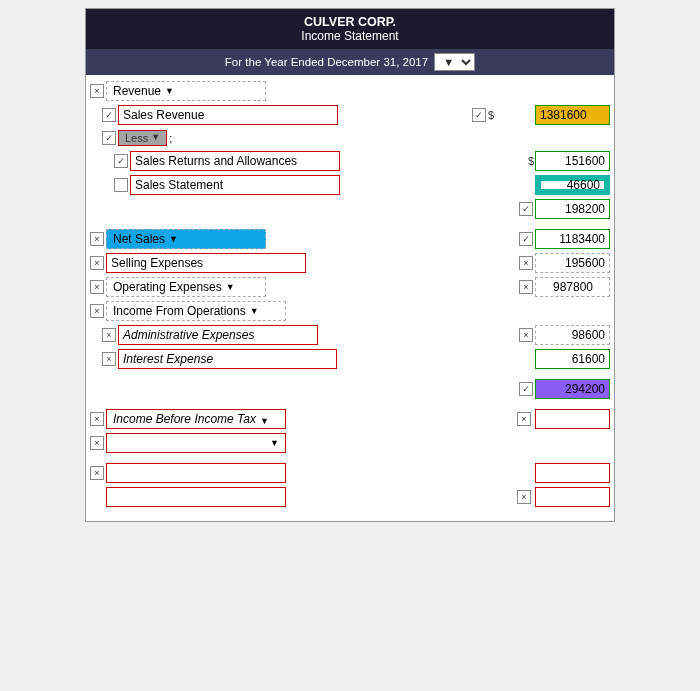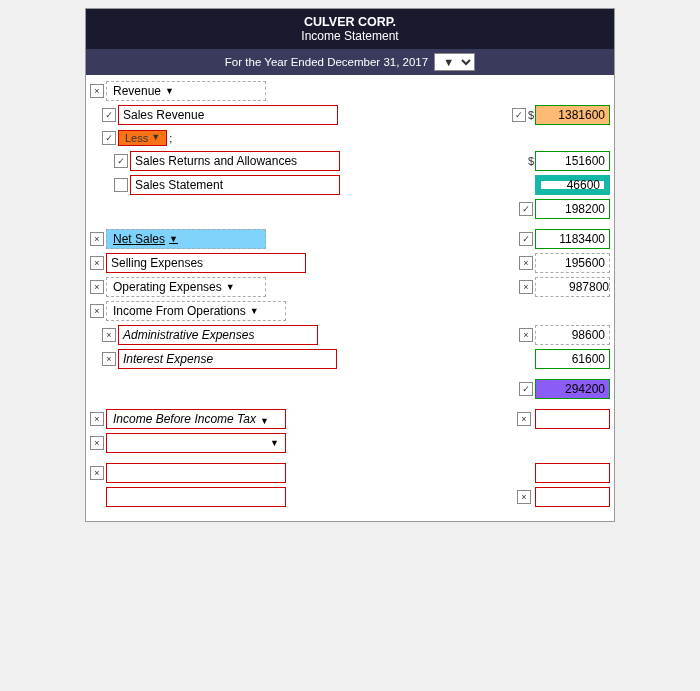--- a/index.html
+++ b/index.html
@@ -98,21 +98,21 @@
       padding: 2px 4px;
       min-height: 22px;
     }
     .indent1 { padding-left: 16px; }
     .indent2 { padding-left: 28px; }
     .spacer { flex: 1; }
     .small-gap { height: 6px; }
     
     .less-tag {
       border: 1px solid #c00;
-      background: #f97316;
+      background: #a3a3a3;
       padding: 1px 6px;
       font-size: 11px;
       color: #333;
       display: inline-flex;
       align-items: flex-start;
       gap: 3px;
     }
     .dollar-sign {
       font-size: 11px;
       color: #333;
@@ -151,21 +151,21 @@
 
       <div class="row indent1">
         <div class="checkbox-icon checked"></div>
         <div style="border:1px solid #c00; background:#fff; width:220px; height:20px; display:flex; align-items:center; padding:1px 4px;">
           <span>Sales Revenue</span>
         </div>
         <div class="spacer"></div>
         <div style="display:flex; align-items:center;">
           <div class="checkbox-icon checked" style="margin-right:2px;"></div>
           <span class="dollar-sign">$</span>
-          <div style="border:1px solid #090; background:#fdba74; width:75px; height:20px; display:flex; align-items:center; justify-content:flex-end; padding:1px 4px;">
+          <div style="border:1px solid #090; background:#eab308; width:75px; height:20px; display:flex; align-items:center; padding:1px 4px;margin-left:40px;">
             <span>1381600</span>
           </div>
         </div>
       </div>
 
       <div class="row indent1">
         <div class="checkbox-icon checked"></div>
         <div class="less-tag">
           <span>Less</span>
           <span style="font-size:9px;">▼</span>
@@ -207,21 +207,21 @@
           <div style="border:1px solid #090; background:#fff; width:75px; height:20px; display:flex; align-items:center; justify-content:flex-end; padding:1px 4px;">
             <span>198200</span>
           </div>
         </div>
       </div>
 
       <div class="small-gap"></div>
 
       <div class="row">
         <div class="checkbox-icon x-mark"></div>
-        <div style="border:1px dashed #aaa; background:#7dd3fc; display:flex; align-items:center; padding:2px 6px; width:160px; cursor:pointer;text-decoration:underline;">
+        <div style="border:1px dashed #aaa; background:#0ea5e9; display:flex; align-items:center; padding:2px 6px; width:160px; cursor:pointer;">
           <span>Net Sales</span>
           <span style="margin-left:4px; font-size:9px;">▼</span>
         </div>
         <div class="spacer"></div>
         <div style="display:flex; align-items:center;">
           <div class="checkbox-icon checked"></div>
           <div style="border:1px solid #090; background:#fff; width:75px; height:20px; display:flex; align-items:center; justify-content:flex-end; padding:1px 4px;">
             <span>1183400</span>
           </div>
         </div>
@@ -243,21 +243,21 @@
 
       <div class="row">
         <div class="checkbox-icon x-mark"></div>
         <div style="border:1px dashed #aaa; background:#fff; display:flex; align-items:center; padding:2px 6px; width:160px; cursor:pointer;">
           <span>Operating Expenses</span>
           <span style="margin-left:4px; font-size:9px;">▼</span>
         </div>
         <div class="spacer"></div>
         <div style="display:flex; align-items:center;">
           <div class="checkbox-icon x-mark"></div>
-          <div style="border:1px dashed #aaa; background:#fff; width:75px; height:20px; display:flex; align-items:center; justify-content:flex-end; padding:1px 0;">
+          <div style="border:1px dashed #aaa; background:#fff; width:75px; height:20px; display:flex; align-items:center; justify-content:flex-end; padding:1px 16px;">
             <span>987800</span>
           </div>
         </div>
       </div>
 
       <div class="row">
         <div class="checkbox-icon x-mark"></div>
         <div style="border:1px dashed #aaa; background:#fff; display:flex; align-items:center; padding:2px 6px; width:180px; cursor:pointer;">
           <span>Income From Operations</span>
           <span style="margin-left:4px; font-size:9px;">▼</span>

